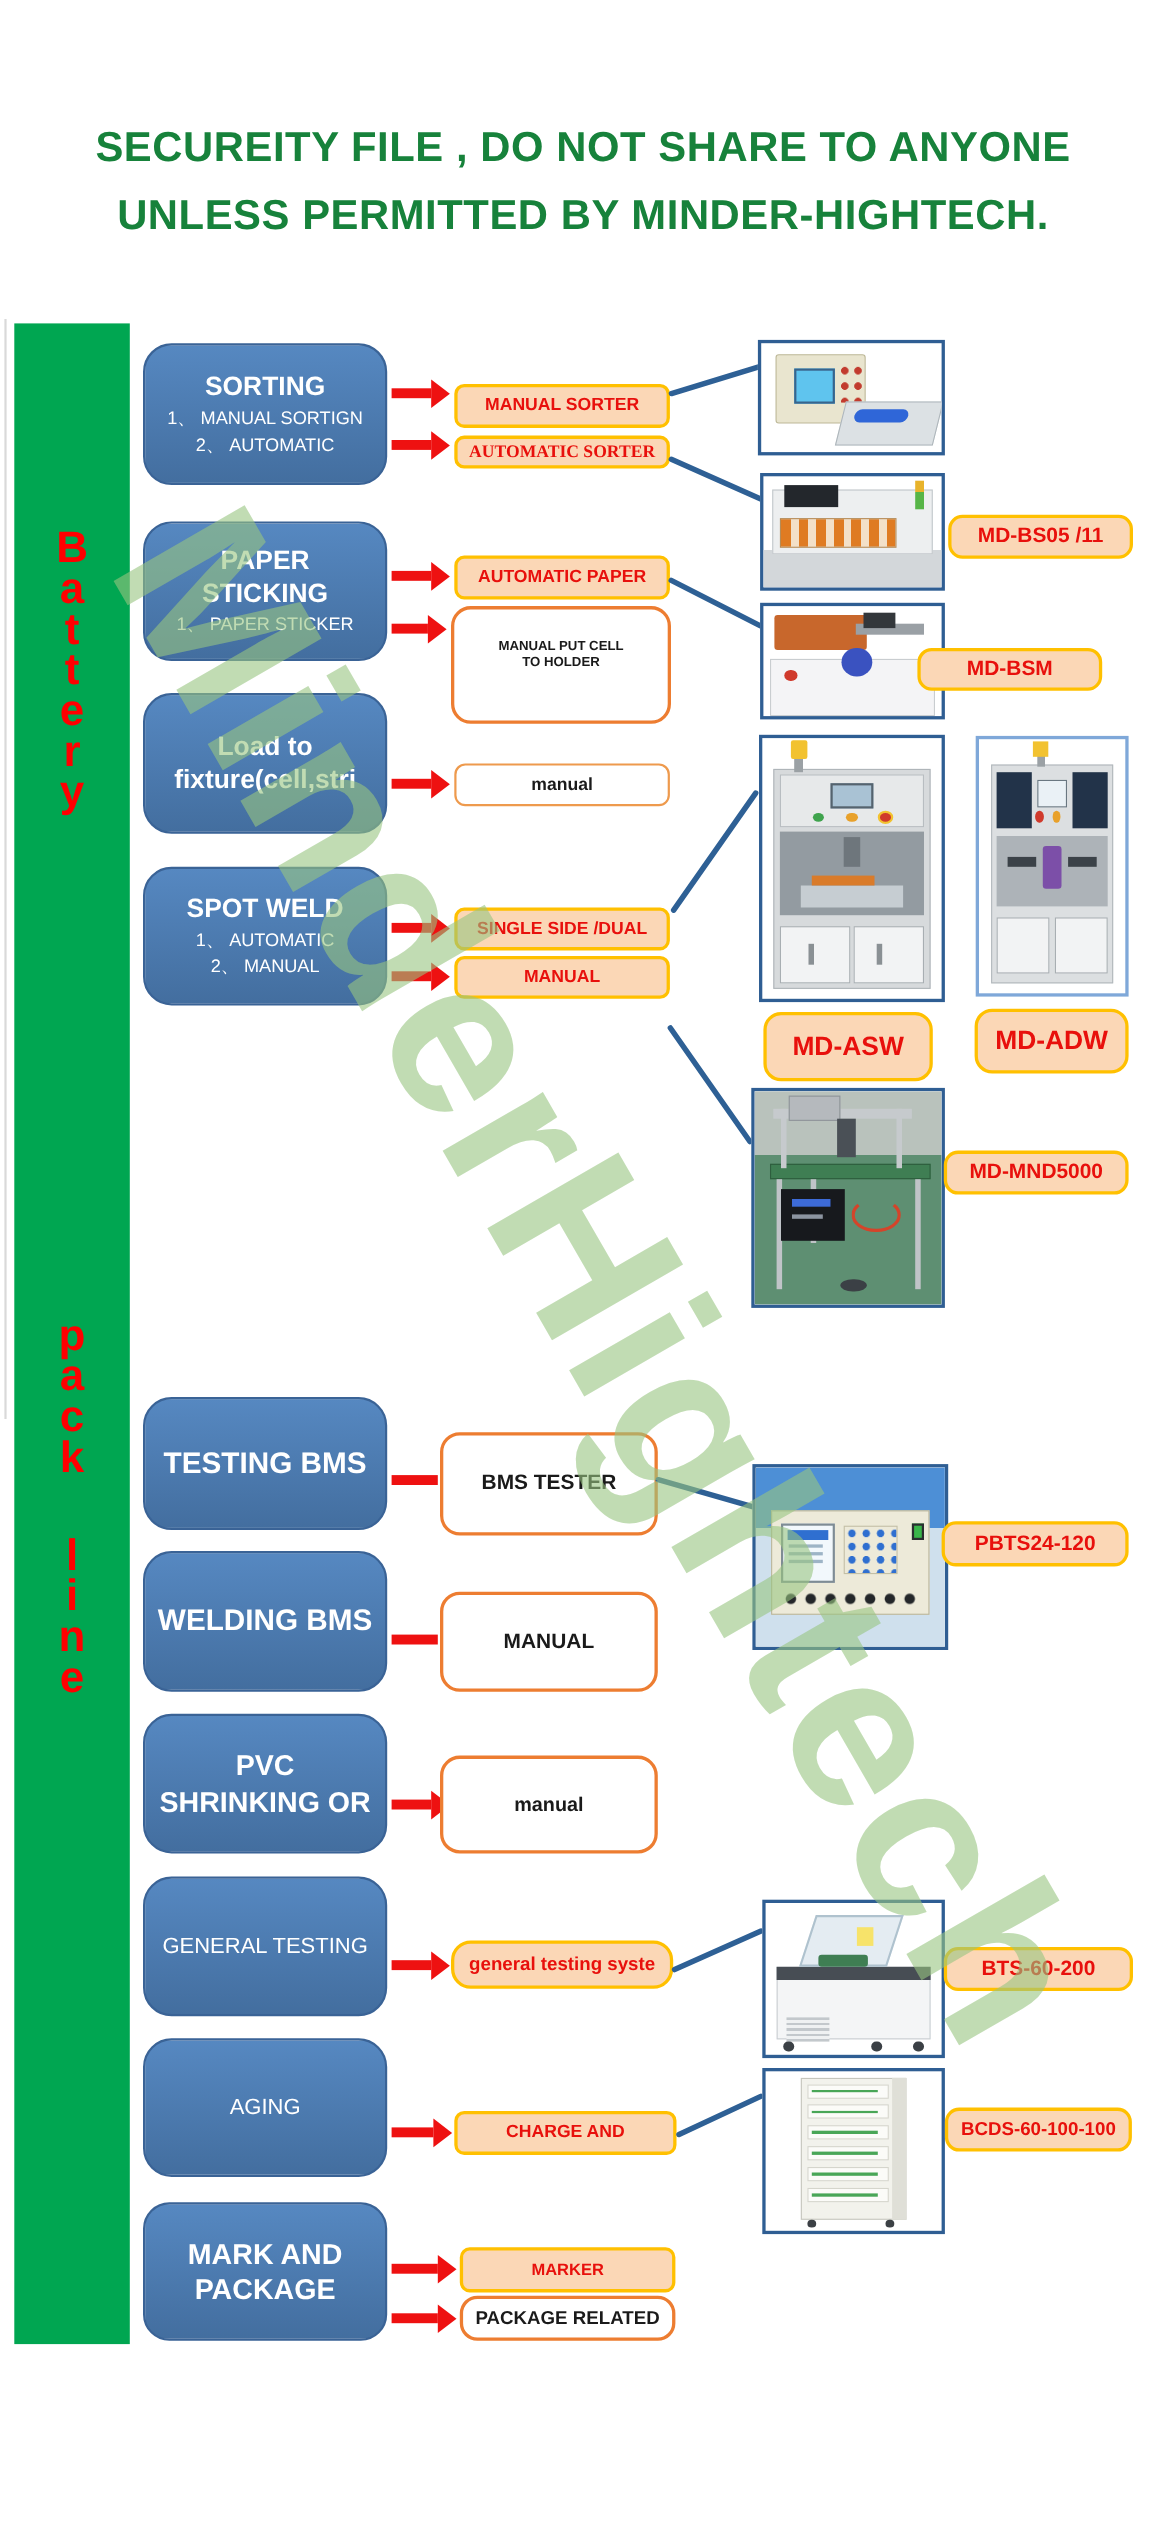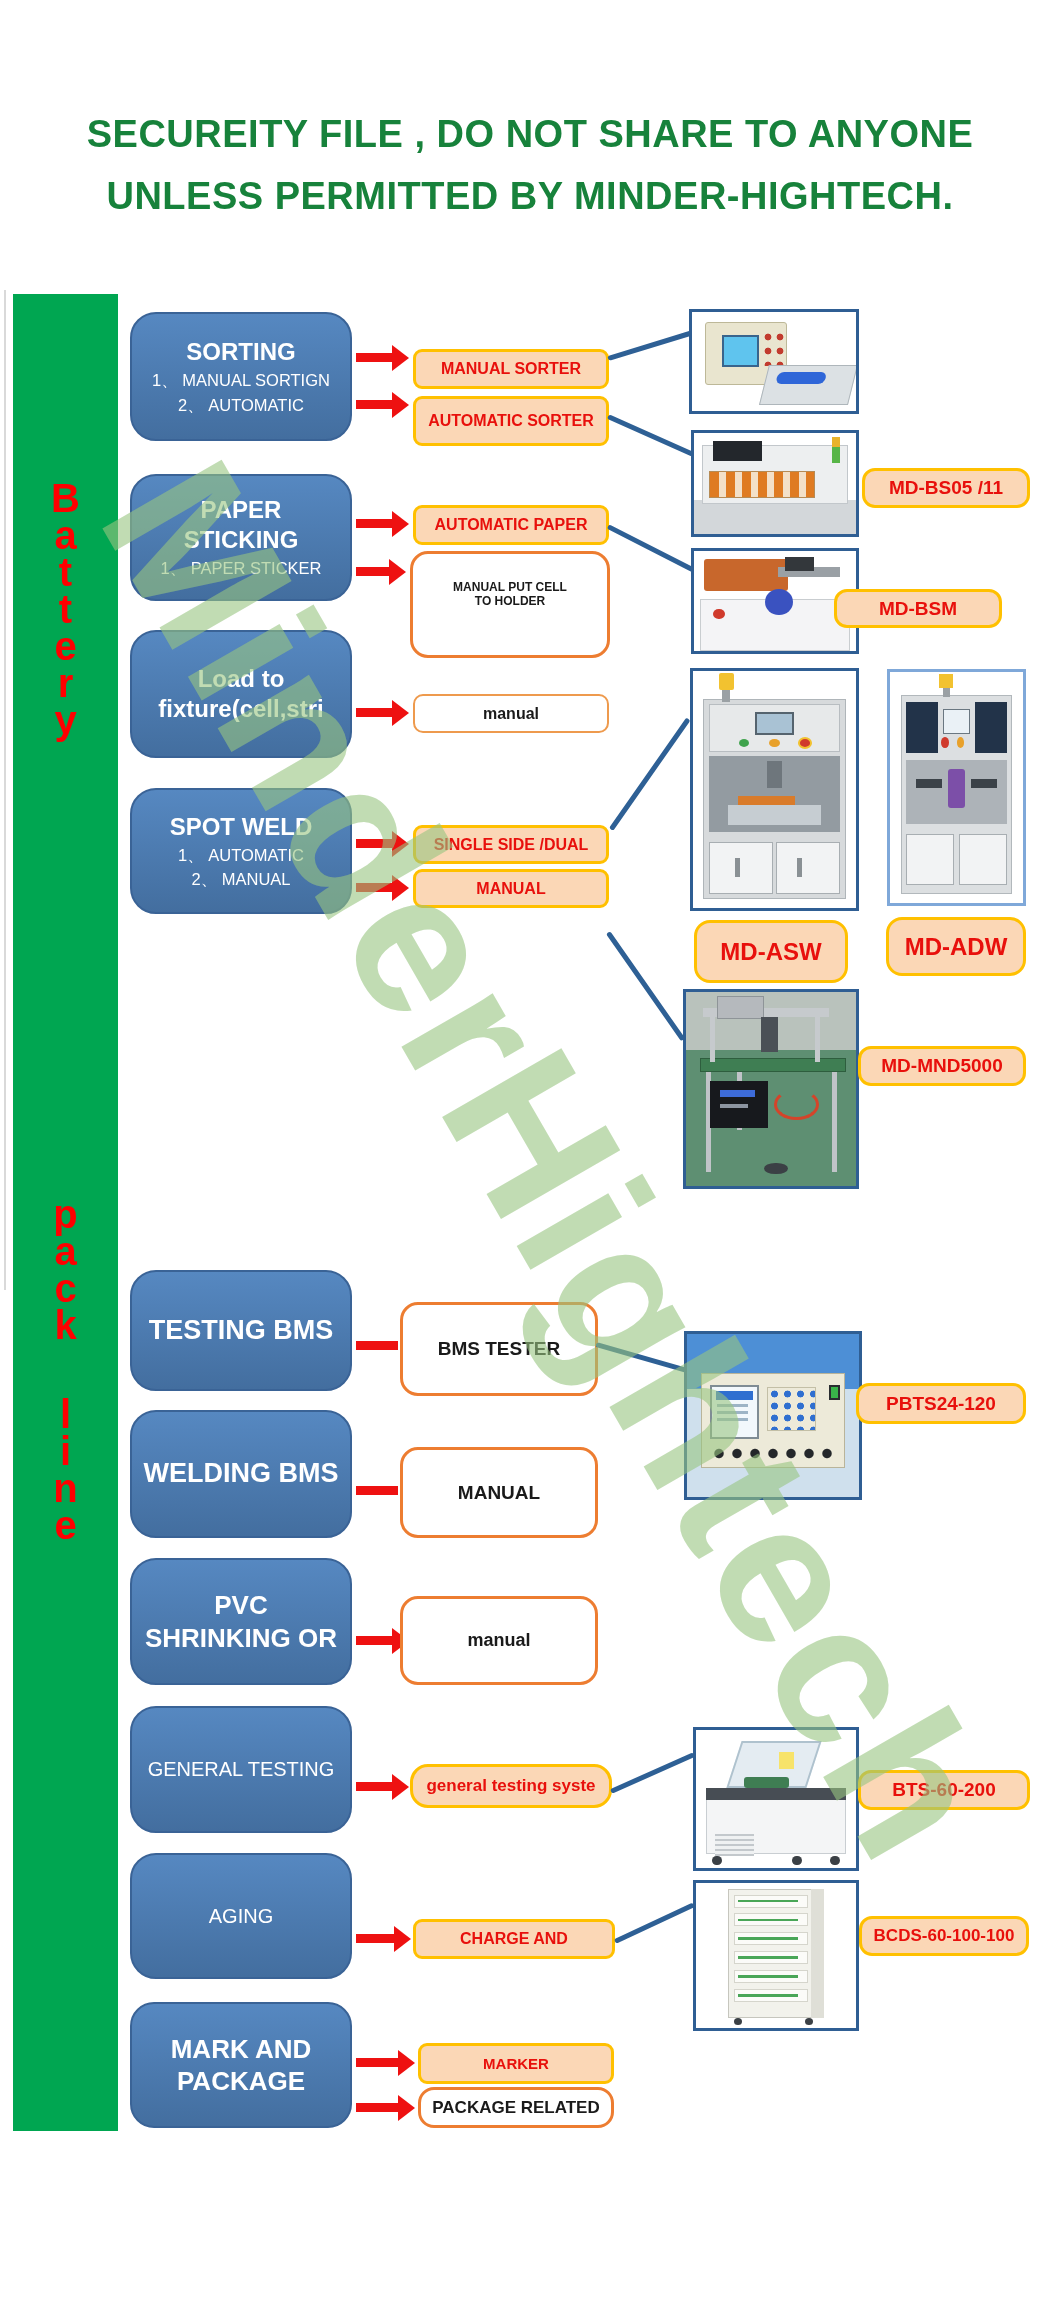--- a/index.html
+++ b/index.html
@@ -142,21 +142,21 @@
   <div class="arrow" style="left:356px;top:883px;width:36px;"></div>
   <div class="redline" style="left:356px;top:1341px;width:42px;"></div>
   <div class="redline" style="left:356px;top:1486px;width:42px;"></div>
   <div class="arrow" style="left:356px;top:1636px;width:36px;"></div>
   <div class="arrow" style="left:356px;top:1782px;width:36px;"></div>
   <div class="arrow" style="left:356px;top:1934px;width:38px;"></div>
   <div class="arrow" style="left:356px;top:2058px;width:42px;"></div>
   <div class="arrow" style="left:356px;top:2103px;width:42px;"></div>
 
   <div class="mbox peach" style="left:413px;top:349px;width:196px;height:40px;">MANUAL SORTER</div>
-  <div class="mbox peach" style="left:413px;top:396px;width:196px;height:50px;">AUTOMATIC SORTER</div>
+  <div class="mbox peach" style="left:413px;top:396px;width:196px;height:30px;font-family:Liberation Serif, serif;">AUTOMATIC SORTER</div>
   <div class="mbox peach" style="left:413px;top:505px;width:196px;height:40px;">AUTOMATIC PAPER</div>
   <div class="mbox whitebox" style="left:410px;top:551px;width:200px;height:107px;align-items:flex-start;padding-top:26px;">MANUAL PUT CELL
 TO HOLDER</div>
   <div class="mbox whitebox thin" style="left:413px;top:694px;width:196px;height:39px;font-size:16px;">manual</div>
   <div class="mbox peach" style="left:413px;top:825px;width:196px;height:39px;">SINGLE SIDE /DUAL</div>
   <div class="mbox peach" style="left:413px;top:869px;width:196px;height:39px;">MANUAL</div>
   <div class="mbox whitebox" style="left:400px;top:1302px;width:198px;height:94px;font-size:19px;">BMS TESTER</div>
   <div class="mbox whitebox" style="left:400px;top:1447px;width:198px;height:91px;font-size:19px;">MANUAL</div>
   <div class="mbox whitebox" style="left:400px;top:1596px;width:198px;height:89px;font-size:18px;">manual</div>
   <div class="mbox peach" style="left:410px;top:1764px;width:202px;height:44px;font-size:17px;border-radius:18px;">general testing syste</div>

